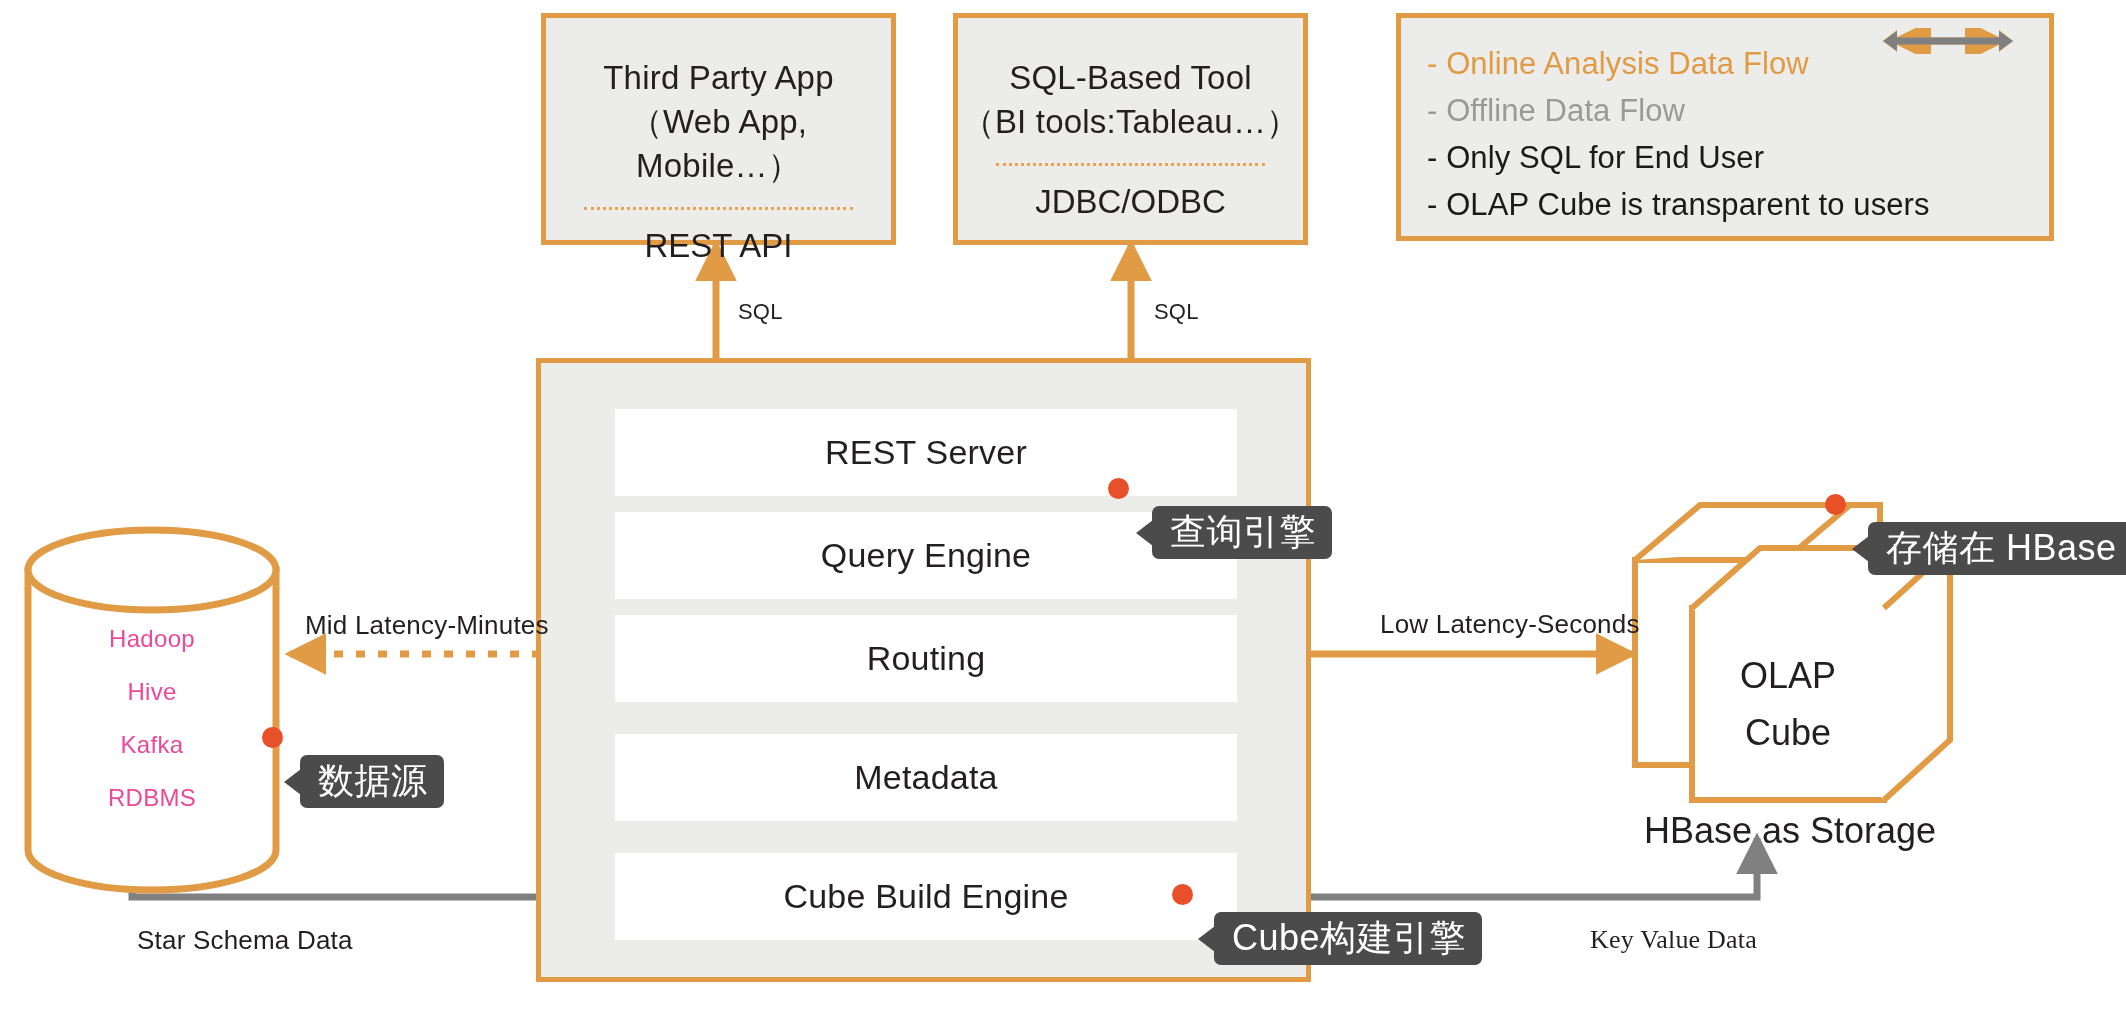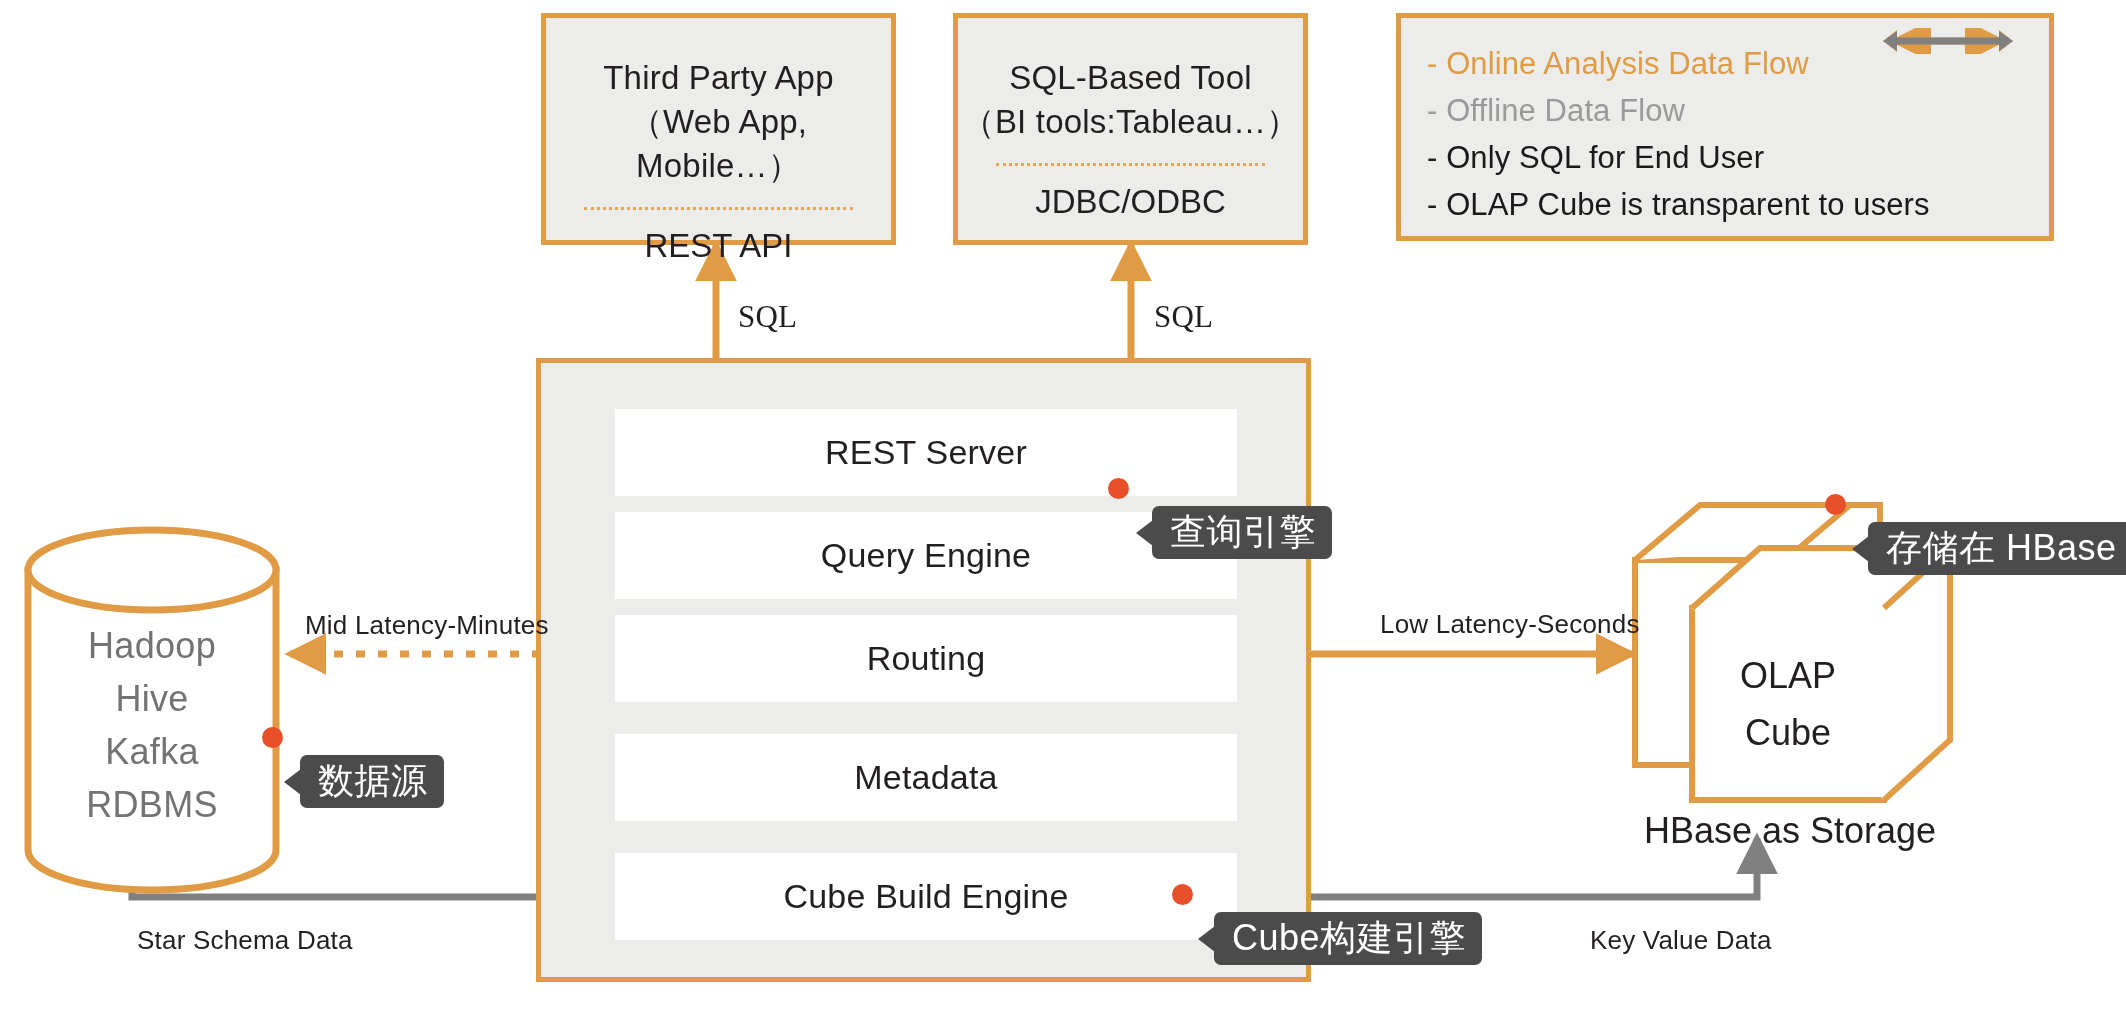--- a/index.html
+++ b/index.html
@@ -60,21 +60,21 @@
     position: absolute;
     background: #ffffff;
     display: flex; align-items: center; justify-content: center;
     font-size: 34px; color: #231F20; letter-spacing: .2px;
   }
 
   
   .cyl-label {
     position: absolute;
     width: 100%; text-align: center;
-    font-size: 36px; color: #737373; letter-spacing: .3px;
+    font-size: 24px; color: #ec4899; letter-spacing: .3px;
   }
 
   
   .callout {
     position: absolute;
     background: #4B4B4B;
     border-radius: 7px;
     color: #ffffff;
     font-size: 36px;
     display: flex; align-items: center;
@@ -99,21 +99,21 @@
     border-radius: 50%;
     background: #E8502A;
   }
 
   
   .edge-label {
     position: absolute;
     font-size: 26px; color: #231F20;
     white-space: nowrap; letter-spacing: .2px;
   }
-  .edge-label.sql { font-size: 31px; font-family: Liberation Serif, serif; }
+  .edge-label.sql { font-size: 22px; }
 
   
   .cube-text {
     position: absolute;
     font-size: 36px; color: #231F20;
     text-align: center; white-space: nowrap;
   }
 
   svg.layer { position: absolute; left: 0; top: 0; pointer-events: none; }
 </style>
@@ -245,21 +245,21 @@
 
   <div class="cube-text" style="left:1692px; top:655px; width:192px;">OLAP</div>
   <div class="cube-text" style="left:1692px; top:712px; width:192px;">Cube</div>
   <div class="cube-text" style="left:1600px; top:810px; width:380px;">HBase  as Storage</div>
 
   <div class="edge-label sql" style="left:738px; top:299px;">SQL</div>
   <div class="edge-label sql" style="left:1154px; top:299px;">SQL</div>
   <div class="edge-label" style="left:305px; top:610px;">Mid Latency-Minutes</div>
   <div class="edge-label" style="left:1380px; top:609px;">Low Latency-Seconds</div>
   <div class="edge-label" style="left:137px; top:925px;">Star Schema Data</div>
-  <div class="edge-label" style="left:1590px; top:925px;">Key Value Data</div>
+  <div class="edge-label" style="left:1590px; top:925px;font-family:Liberation Serif, serif;">Key Value Data</div>
 
   <div class="callout-dot" style="left:1108px; top:478px;"></div>
   <div class="callout" style="left:1152px; top:462px;">
     <span>查询引擎</span>
   </div>
 
   <div class="callout-dot" style="left:262px; top:727px;"></div>
   <div class="callout" style="left:300px; top:711px;">
     <span>数据源</span>
   </div>

